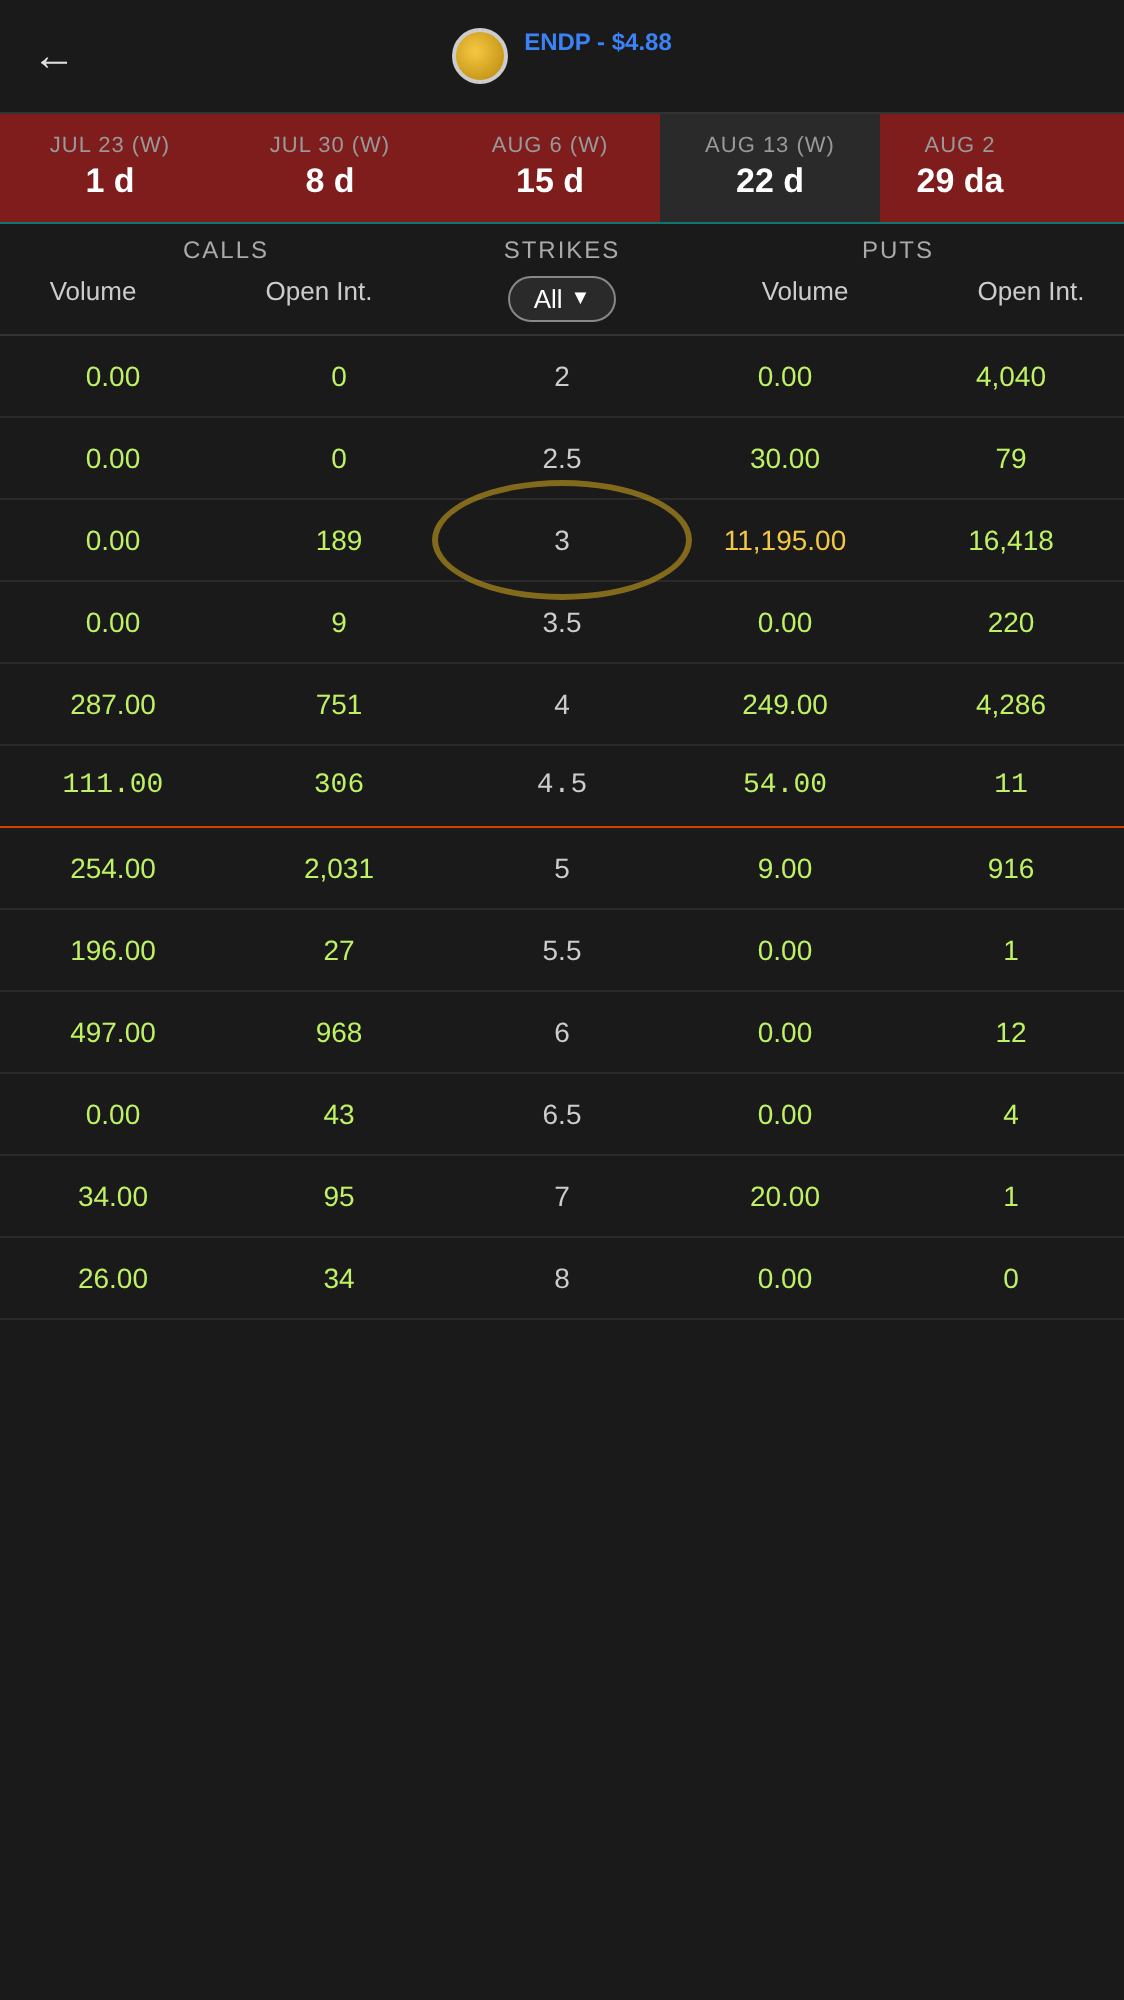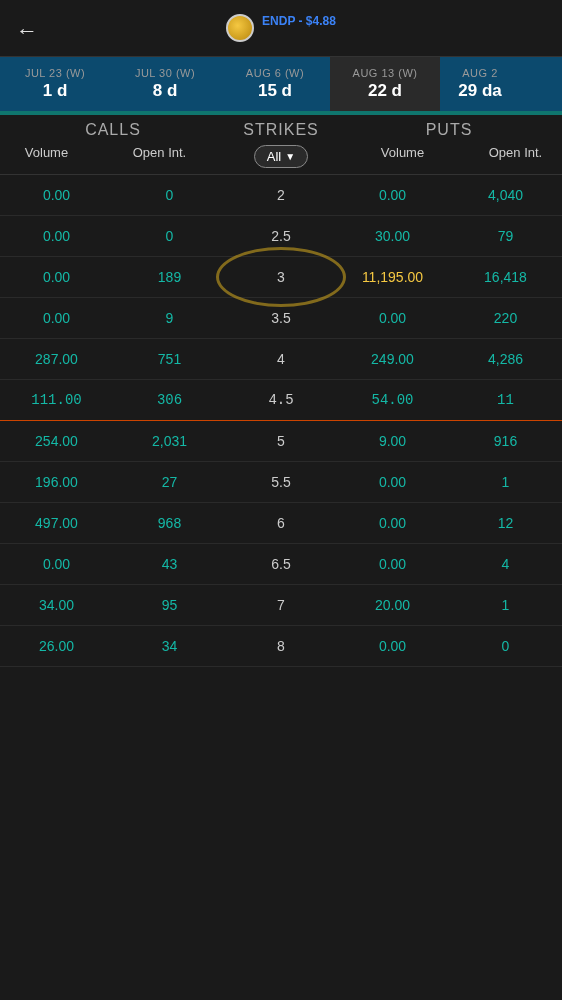--- a/index.html
+++ b/index.html
@@ -44,23 +44,23 @@
     .header-title {
       font-size: 12px;
       font-weight: 600;
       color: #3b82f6;
       display: flex;
     }
 
     
     .date-tabs {
       display: flex;
-      background: #0c4a6e;
+      background: #7f1d1d;
       overflow-x: auto;
-      border-bottom: 4px solid #0f766e;
+      border-bottom: 1px solid #0f766e;
     }
     .date-tab {
       flex: 0 0 auto;
       min-width: 110px;
       padding: 10px 12px;
       text-align: center;
       cursor: pointer;
     }
     .date-tab.active {
       background: #2a2a2a;
@@ -83,21 +83,21 @@
     }
 
     
     .col-headers {
       display: grid;
       grid-template-columns: 1fr 1fr 110px 1fr 1fr;
       background: #1a1a1a;
       padding: 6px 0 2px 0;
     }
     .section-label {
-      font-size: 16px;
+      font-size: 12px;
       color: #aaa;
       text-align: center;
       letter-spacing: 1px;
       text-transform: uppercase;
     }
     .section-label.calls { grid-column: 1 / 3; }
     .section-label.strikes { grid-column: 3; }
     .section-label.puts { grid-column: 4 / 6; }
 
     .sub-headers {
@@ -141,21 +141,21 @@
       padding: 12px 0;
       position: relative;
     }
     .options-row.highlight-row {
       border-bottom: 1.5px solid #cc4400;
       font-family: Liberation Mono, monospace;
     }
     .cell {
       text-align: center;
       font-size: 14px;
-      color: #14b8a6;
+      color: #bef264;
     }
     .cell.strike {
       color: #cccccc;
       font-weight: 500;
     }
     .cell.highlighted {
       color: #f5c842;
     }
     
     .ring-overlay {

